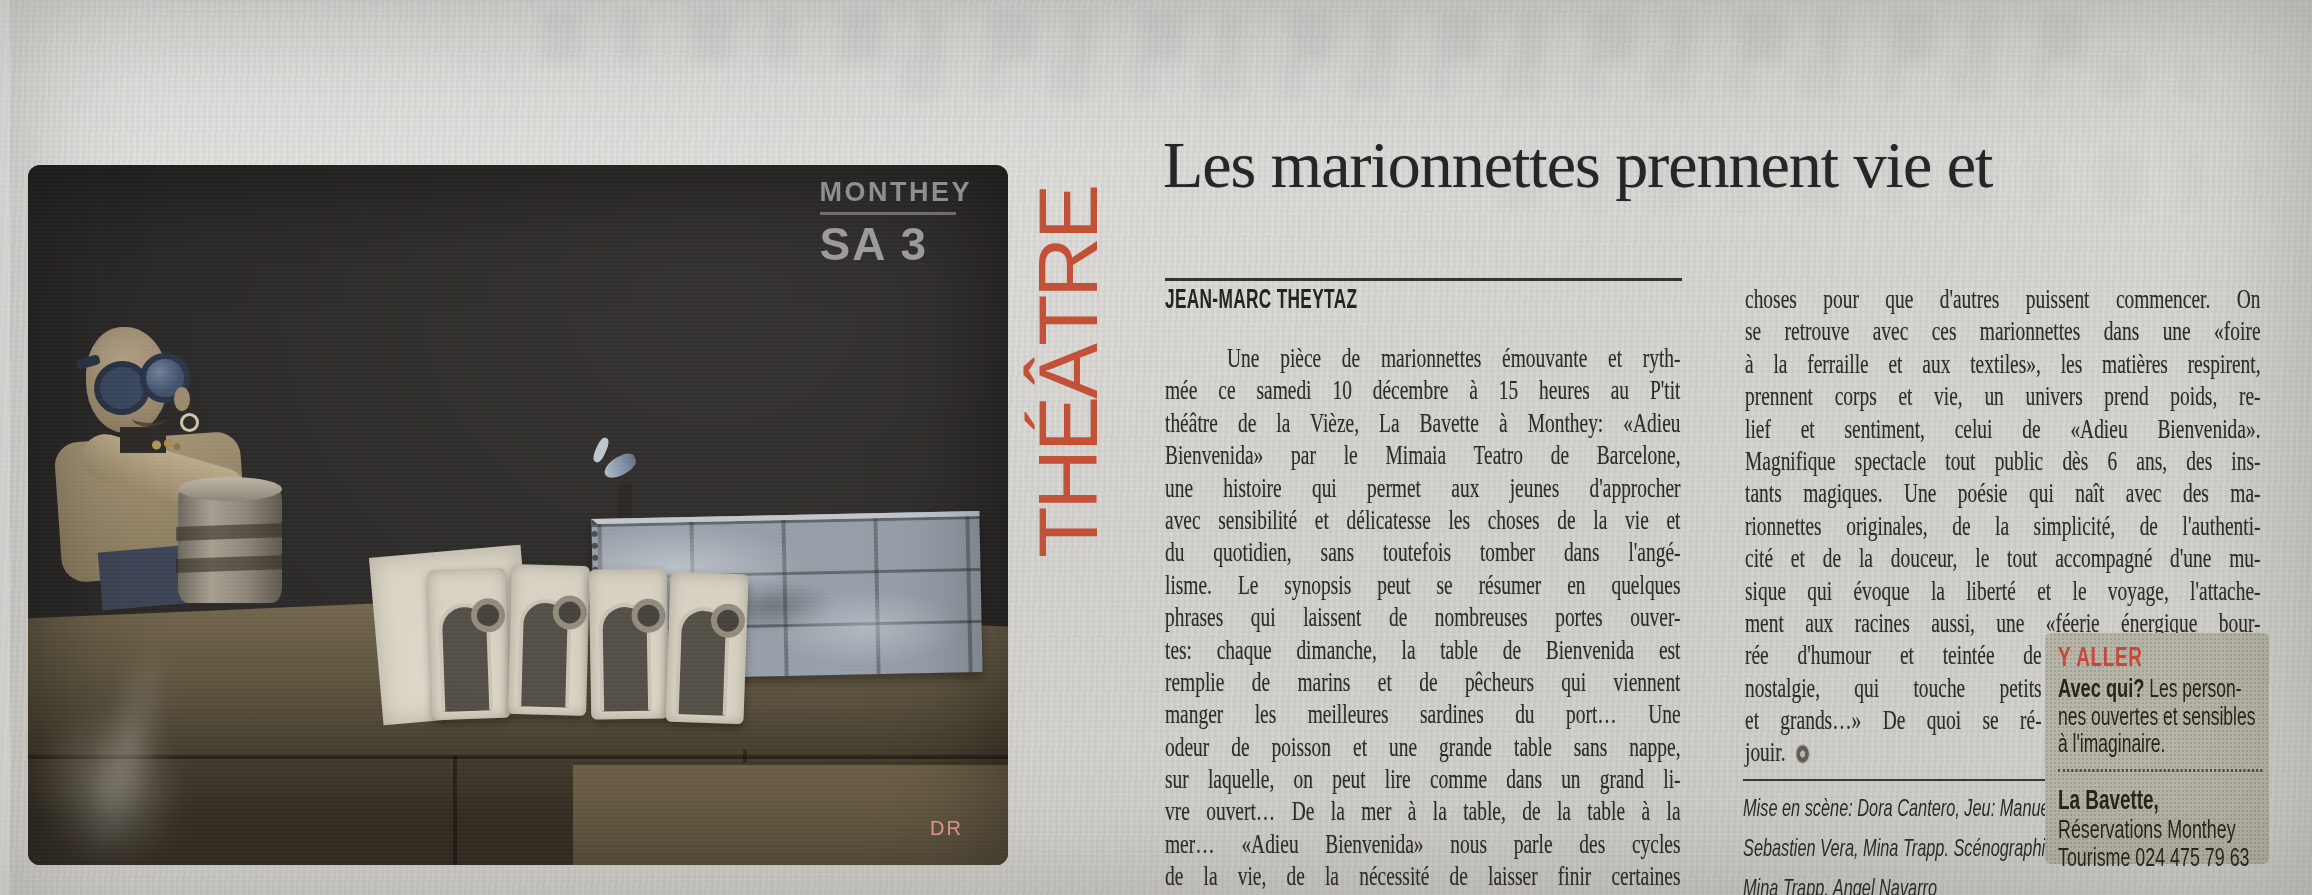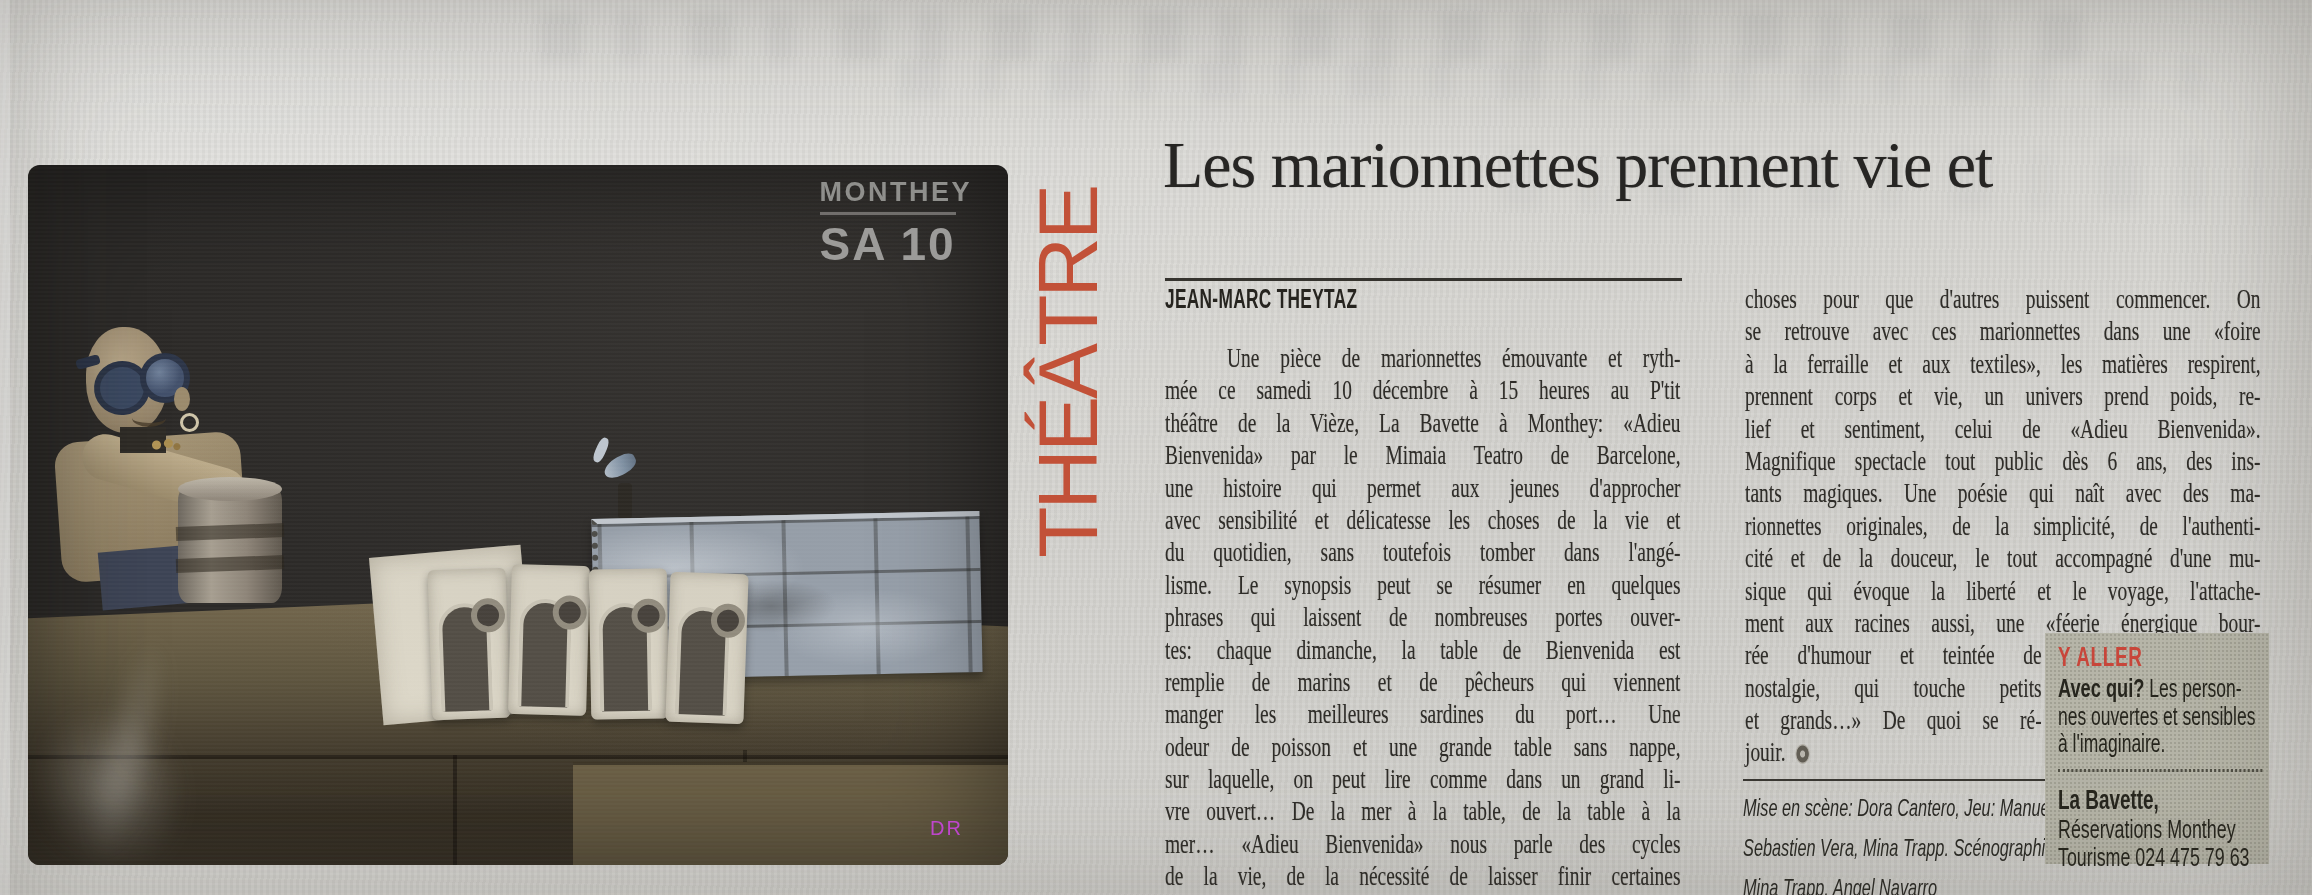--- a/index.html
+++ b/index.html
@@ -81,21 +81,21 @@
     background:linear-gradient(#bcab8a,#9a8a6b);}
   .hand{left:208px;top:322px;width:30px;height:26px;border-radius:50%;background:#b3a284;}
   .robe{left:72px;top:382px;width:130px;height:58px;background:#3d4455;transform:rotate(-5deg);}
   .darkbox{left:92px;top:376px;width:78px;height:64px;background:#1b1918;transform:rotate(-6deg);
     clip-path:polygon(12% 0, 100% 6%, 92% 100%, 0 100%);}
   .monthey{right:36px;top:12px;text-align:left;font-family:"Liberation Sans",sans-serif;}
   .monthey .loc{font-size:27px;font-weight:700;letter-spacing:2.5px;color:#8f8f8c;}
   .monthey .rule{width:136px;height:3px;background:#87878450;background:#888683;opacity:.75;margin-top:4px;}
   .monthey .date{font-size:46px;font-weight:700;letter-spacing:2px;color:#9c9b99;margin-top:2px;}
   .photo-credit{left:902px;top:652px;font-family:"Liberation Sans",sans-serif;font-size:20px;
-    letter-spacing:2px;color:#d946ef;opacity:.85;}
+    letter-spacing:2px;color:#fca5a5;opacity:.85;}
   
   .kicker{left:1026px;top:558px;transform:rotate(-90deg);transform-origin:0 0;
     font-family:"Liberation Sans",sans-serif;font-size:84px;font-weight:400;letter-spacing:-3px;
     color:#c25138;white-space:nowrap;line-height:84px;}
   
   .headline{left:1163px;top:84px;width:1090px;font-weight:400;font-size:66px;line-height:79px;
     letter-spacing:-1px;color:#272624;text-shadow:0 0 1px rgba(39,38,36,.35);margin-top:41px;}
   .rule1{left:1165px;top:278px;width:517px;height:3px;background:#35332e;}
   .byline{left:1165px;top:286px;text-align:center;}
   .cond{display:inline-block;transform:scaleX(0.64);transform-origin:0 0;
@@ -109,21 +109,21 @@
   .narrow{width:412px;}
   .lastline{height:32.4px;}
   .endmark{display:inline-block;width:20px;height:20px;border-radius:50%;margin-left:14px;vertical-align:-3px;
     background:radial-gradient(circle, #b9b6ae 0 3px, #625e55 4px 8px, #b2afa7 9px);}
   
   .rule2{left:1743px;top:779px;width:306px;height:2px;background:#3a3833;}
   .credits{left:1743px;top:788px;width:500px;transform:scaleX(0.68);transform-origin:0 0;
     font-family:"Liberation Sans",sans-serif;font-style:italic;font-size:24px;line-height:40px;color:#2b2a25;}
   
   .infobox{left:2045px;top:633px;width:224px;height:231px;background:#b6b5a8;
-    background-image:radial-gradient(rgba(88,88,76,.22) 1px, transparent 1.4px);background-size:4px 4px;}
+    background-image:radial-gradient(rgba(88,88,76,.22) 1px, transparent 1.4px);background-size:4px 4px;border-radius:6px;}
   .boxin{position:absolute;left:13px;top:9px;width:300px;transform:scaleX(0.70);transform-origin:0 0;
     font-family:"Liberation Sans",sans-serif;color:#26251d;}
   .boxtitle{font-weight:700;font-size:27px;line-height:30px;letter-spacing:1px;color:#c8463a;}
   .qa{font-size:25px;line-height:27.5px;margin-top:3px;}
   .qa b{font-size:26px;}
   .dotted{border-top:3px dotted #504f45;width:292px;margin-top:11px;}
   .venue{font-weight:700;font-size:27px;line-height:30px;margin-top:13px;}
   .res{font-size:25.5px;line-height:28px;}
   .edge-light{left:0;top:0;width:10px;height:895px;background:rgba(255,255,255,.4);}
 </style>
@@ -188,21 +188,21 @@
       <div class="arch"></div>
         <div class="ring"></div>
     </div>
 
     <div class="noise"></div>
     <div class="pvignette"></div>
 
     <div class="abs monthey">
       <div class="loc">MONTHEY</div>
       <div class="rule"></div>
-      <div class="date">SA 10</div>
+      <div class="date">SA 3</div>
     </div>
     <div class="abs photo-credit">DR</div>
   </div>
 
   <div class="abs kicker">THÉÂTRE</div>
 
   <div class="abs headline">
     <div>Les marionnettes prennent vie et</div>
   </div>
   <div class="abs rule1"></div>

